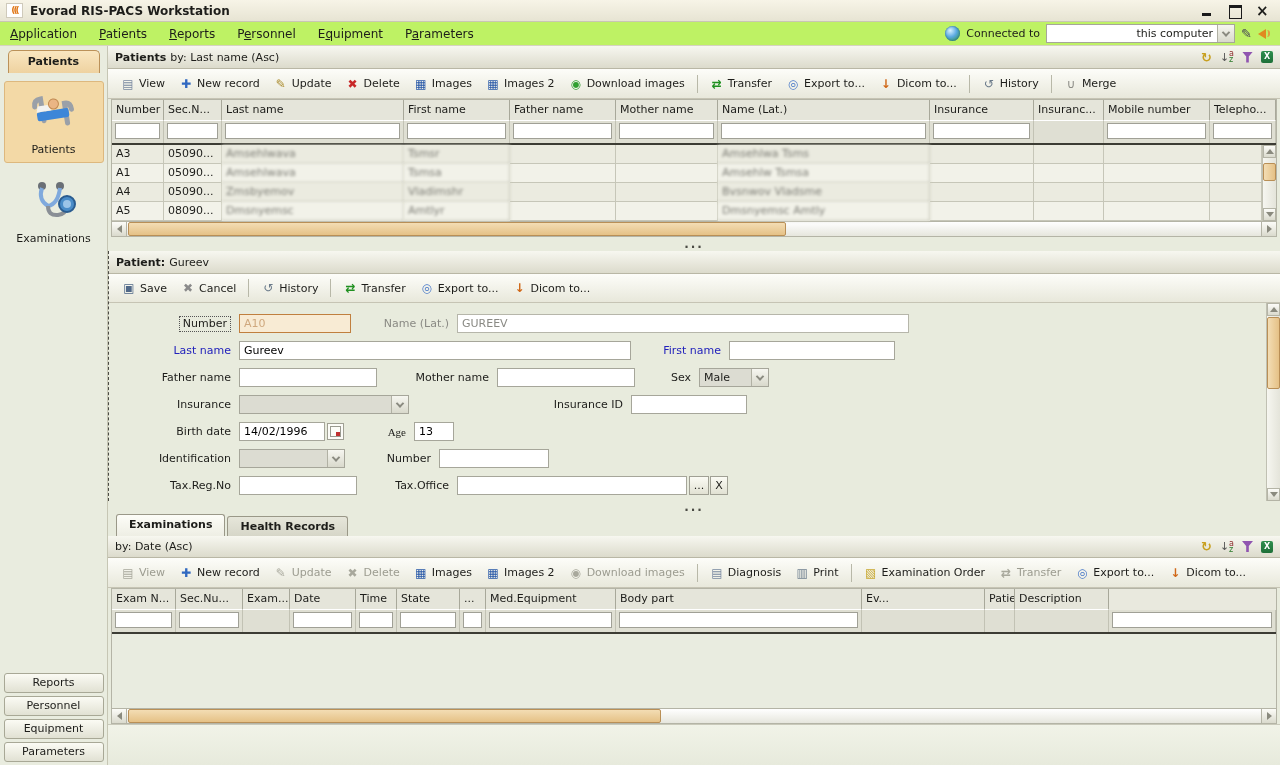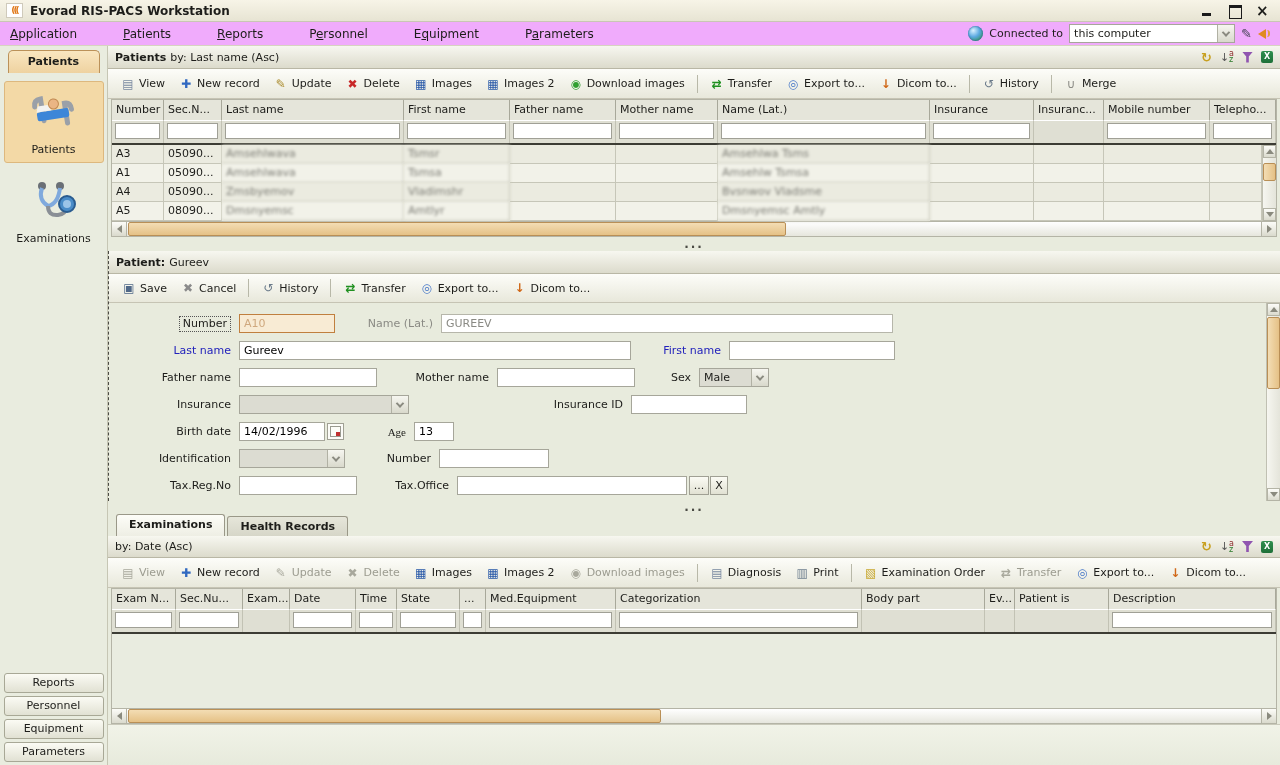--- a/index.html
+++ b/index.html
@@ -10,30 +10,30 @@
   .titlebar { height:22px; background:linear-gradient(#f7f4e7,#e7e4d3); border-bottom:1px solid #c9c6b4; display:flex; align-items:center; padding:0 6px; }
   .app-icon { width:17px; height:15px; background:#fff; border:1px solid #cfcabb; color:#e07818; font-weight:bold; font-size:9px; letter-spacing:-2px; text-align:center; line-height:13px; margin-right:7px; }
   .win-title { font-weight:bold; font-size:12px; }
   .win-controls { margin-left:auto; display:flex; gap:14px; align-items:center; padding-right:4px; }
   .wc { width:14px; height:12px; position:relative; cursor:default; }
   .wc-min::after { content:""; position:absolute; left:2px; bottom:1px; width:9px; height:3px; background:#1a1a1a; }
   .wc-max::after { content:""; position:absolute; left:1px; top:0; width:11px; height:10px; border:1px solid #1a1a1a; border-top:3px solid #1a1a1a; }
   .wc-close { font-size:15px; font-weight:bold; line-height:12px; }
 
   
-  .menubar { height:24px; background:#f0abfc; border-bottom:1px solid #d6d3c0; display:flex; align-items:center; padding:0 10px;gap:24px; }
+  .menubar { height:24px; background:#bef264; border-bottom:1px solid #d6d3c0; display:flex; align-items:center; padding:0 10px; }
   .menu-item { margin-right:22px; font-size:12px; cursor:default; }
   .menu-item u { text-decoration:underline; }
   .menu-right { margin-left:auto; display:flex; align-items:center; gap:6px; }
   .globe { width:15px; height:15px; border-radius:50%; background:radial-gradient(circle at 35% 30%, #d9f1ff, #5aa9e1 45%, #2e8f3a 95%); box-shadow:inset 0 0 2px #1c5c8a; }
   .combo { height:19px; border:1px solid #a6a69a; background:#fff; display:flex; align-items:center; }
   .cb-txt { flex:1; padding:0 4px; white-space:nowrap; overflow:hidden; }
   .cb-arrow { width:17px; align-self:stretch; background:linear-gradient(#f6f6f0,#d9d9cc); border-left:1px solid #b1b1a4; display:flex; align-items:center; justify-content:center; }
   .chev { width:6px; height:6px; border-right:2px solid #8a8a80; border-bottom:2px solid #8a8a80; transform:rotate(45deg) translate(-1px,-1px); }
-  .conn-combo { width:166px; }
+  .conn-combo { width:189px;text-align:right; }
   .edit-ic { color:#445; font-size:13px; }
   .speaker { display:flex; align-items:center; }
   .spk-tri { width:0; height:0; border-top:5px solid transparent; border-bottom:5px solid transparent; border-right:8px solid #e08a20; }
   .spk-dot { width:3px; height:7px; border-right:2px solid #e0a040; border-radius:0 4px 4px 0; margin-left:1px; }
 
   
   .app { display:flex; height:719px; }
   .sidebar { width:108px; background:#e9ecdf; border-right:1px solid #c6c6b4; display:flex; flex-direction:column; align-items:center; }
   .side-tab { margin-top:4px; width:92px; height:23px; background:linear-gradient(#f9e6c0,#eed2a0); border:1px solid #bb9159; border-bottom:none; border-radius:5px 5px 0 0; font-weight:bold; text-align:center; line-height:22px; }
   .side-item { width:100px; padding:8px 0 6px; display:flex; flex-direction:column; align-items:center; gap:5px; margin-top:8px; border-radius:3px; }
@@ -423,21 +423,21 @@
         <div class="tbtn">
             <span class="ic ic-dicom">↓</span>
             <span>Dicom to...</span>
           </div>
       </div>
 
       <div class="form-body">
         <div class="fields">
           <div class="frm-row">
             <span class="flabel"><span class="dotted">Number</span></span>
-            <input class="in num-in" style="width: 96px;" value="A10">
+            <input class="in num-in" style="width: 112px;" value="A10">
             <span class="flabel dim" style="width:92px;margin:0 0 0 6px;">Name (Lat.)</span>
             <input class="in dis-in" style="width: 452px; margin-left: 8px;" value="GUREEV">
           </div>
           <div class="frm-row">
             <span class="flabel blue">Last name</span>
             <input class="in" style="width: 392px;" value="Gureev">
             <span class="flabel blue" style="width:88px;margin:0 0 0 2px;">First name</span>
             <input class="in" style="width: 166px; margin-left: 8px;" value="">
           </div>
           <div class="frm-row">
@@ -588,21 +588,20 @@
       <div class="tablebox">
         <div class="egrid">
           <div class="hcell">Exam N...</div>
           <div class="hcell">Sec.Nu...</div>
           <div class="hcell">Exam....</div>
           <div class="hcell">Date</div>
           <div class="hcell">Time</div>
           <div class="hcell">State</div>
           <div class="hcell">...</div>
           <div class="hcell">Med.Equipment</div>
-          <div class="hcell">Categorization</div>
           <div class="hcell">Body part</div>
           <div class="hcell">Ev...</div>
           <div class="hcell">Patient is</div>
           <div class="hcell">Description</div>
         </div>
         <div class="egrid frow-line">
           <div class="fcell"><input class="finput" style=""></div>
           <div class="fcell"><input class="finput" style=""></div>
           <div class="fcell"></div>
           <div class="fcell"><input class="finput" style=""></div>

